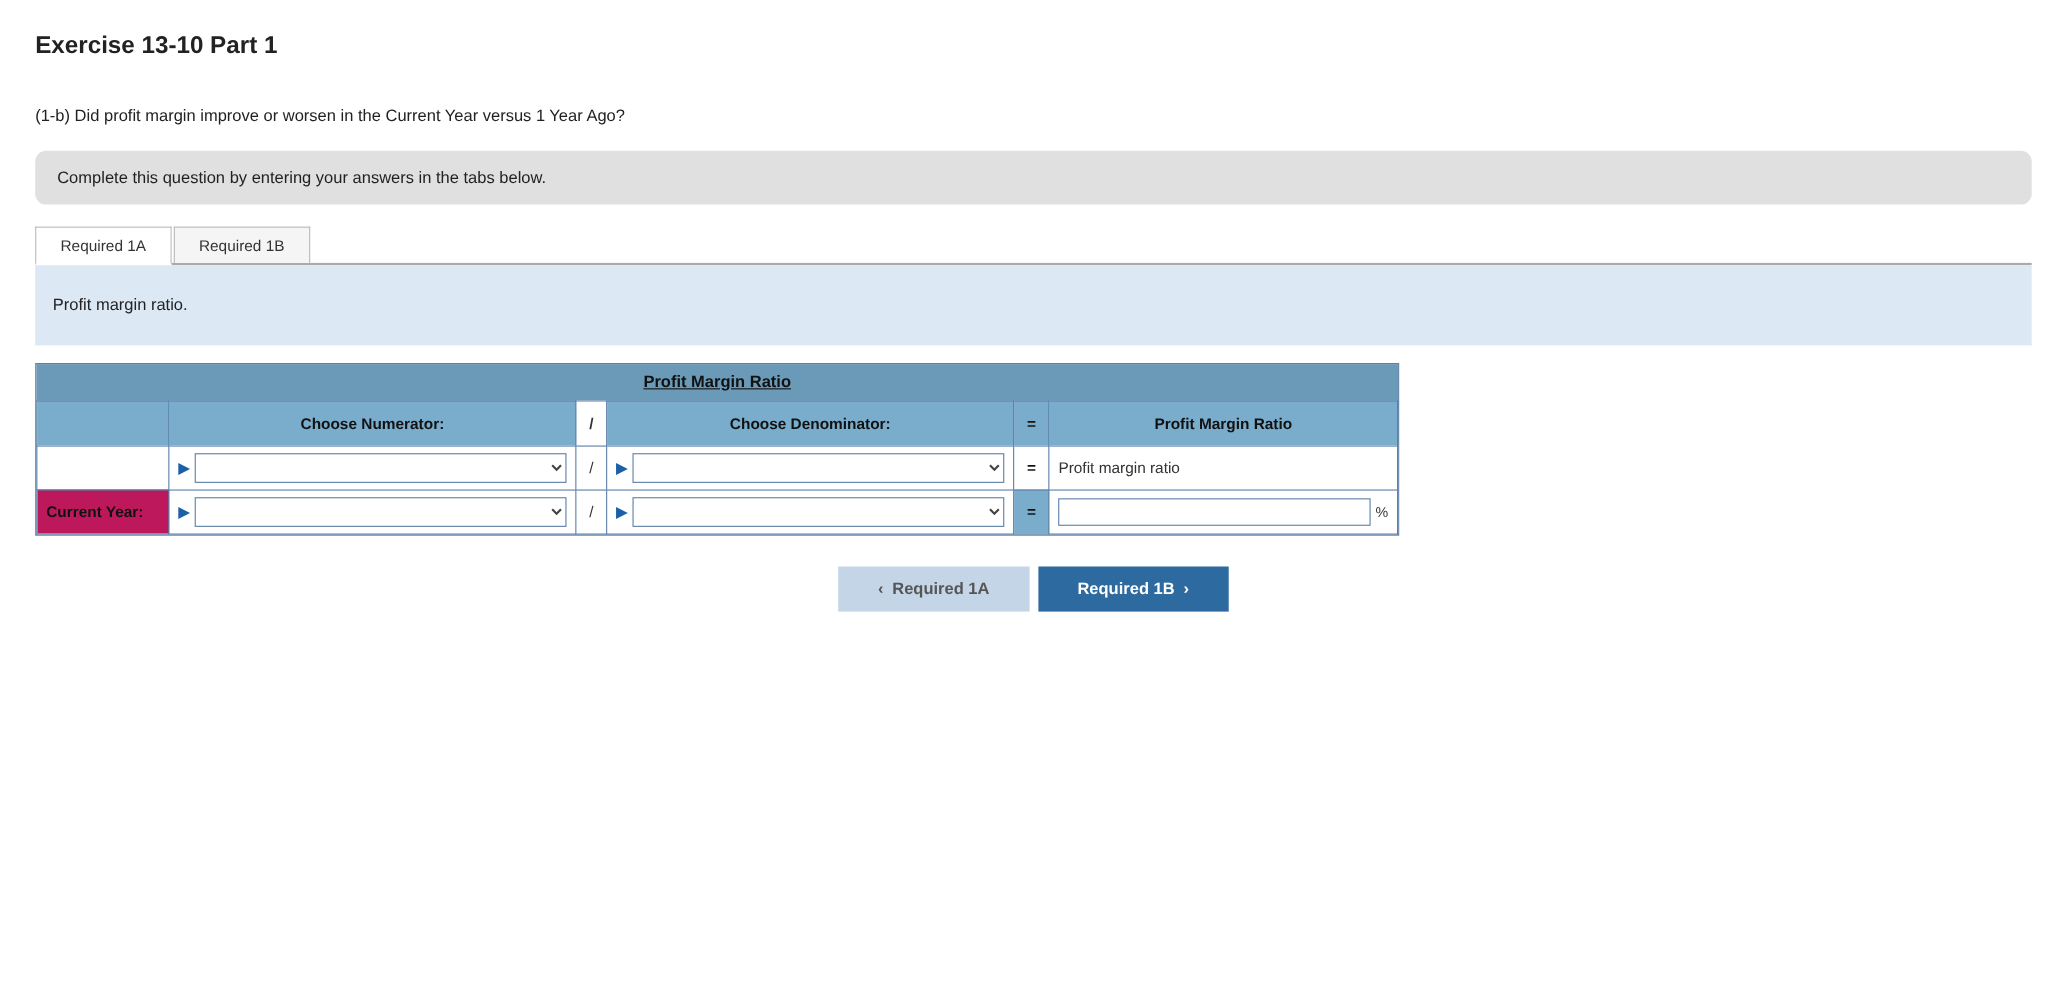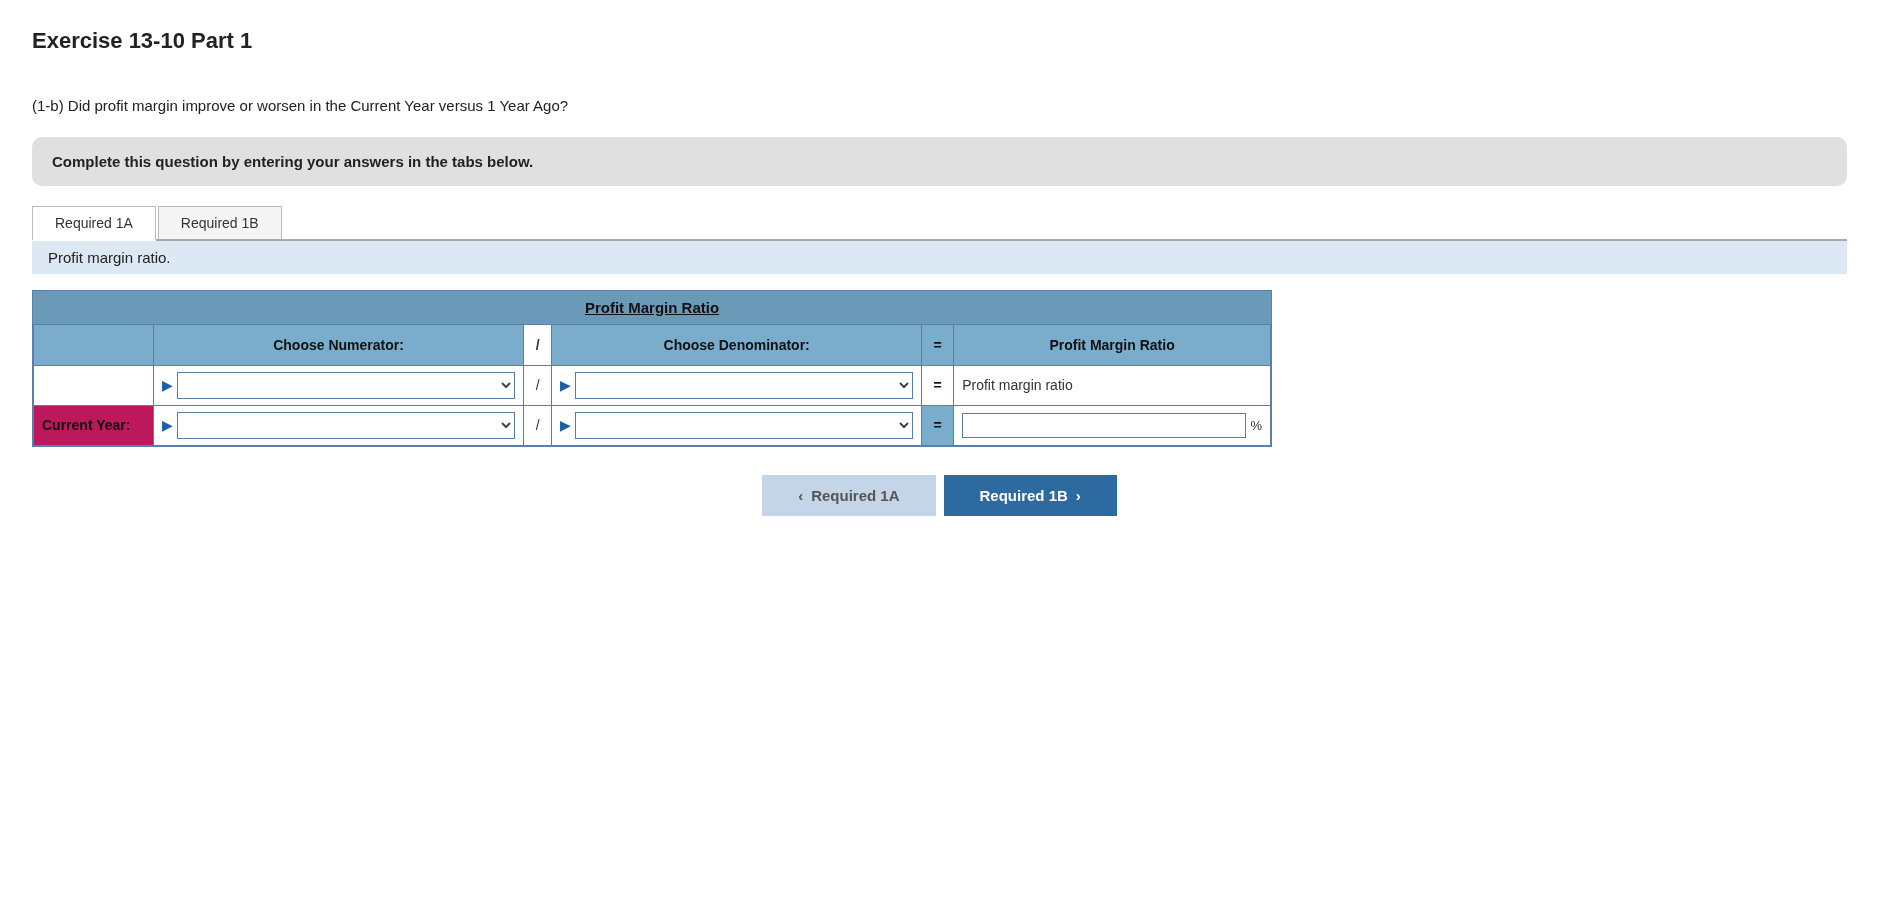--- a/index.html
+++ b/index.html
@@ -20,21 +20,21 @@
       line-height: 1.7;
     }
     .instructions p {
       margin-bottom: 2px;
     }
     .instruction-box {
       background: #e0e0e0;
       border-radius: 10px;
       padding: 16px 20px;
       margin-bottom: 20px;
-      font-weight: bold;
+      font-weight: normal;
       font-size: 15px;
     }
     
     .tabs-row {
       display: flex;
       border-bottom: 2px solid #aaa;
       margin-bottom: 0;
     }
     .tab {
       padding: 8px 22px;
@@ -53,21 +53,21 @@
       margin-bottom: -2px;
       z-index: 1;
       position: relative;
     }
     
     .tab-content {
       border: none;
     }
     .tab-subtitle {
       background: #dce9f5;
-      padding: 8px 16px;
+      padding: 28px 16px;
       font-size: 15px;
       color: #222;
       margin-bottom: 0;
     }
     
     .ratio-table-container {
       margin-top: 16px;
       border: 1.5px solid #5a7fa8;
       max-width: 1240px;
     }

